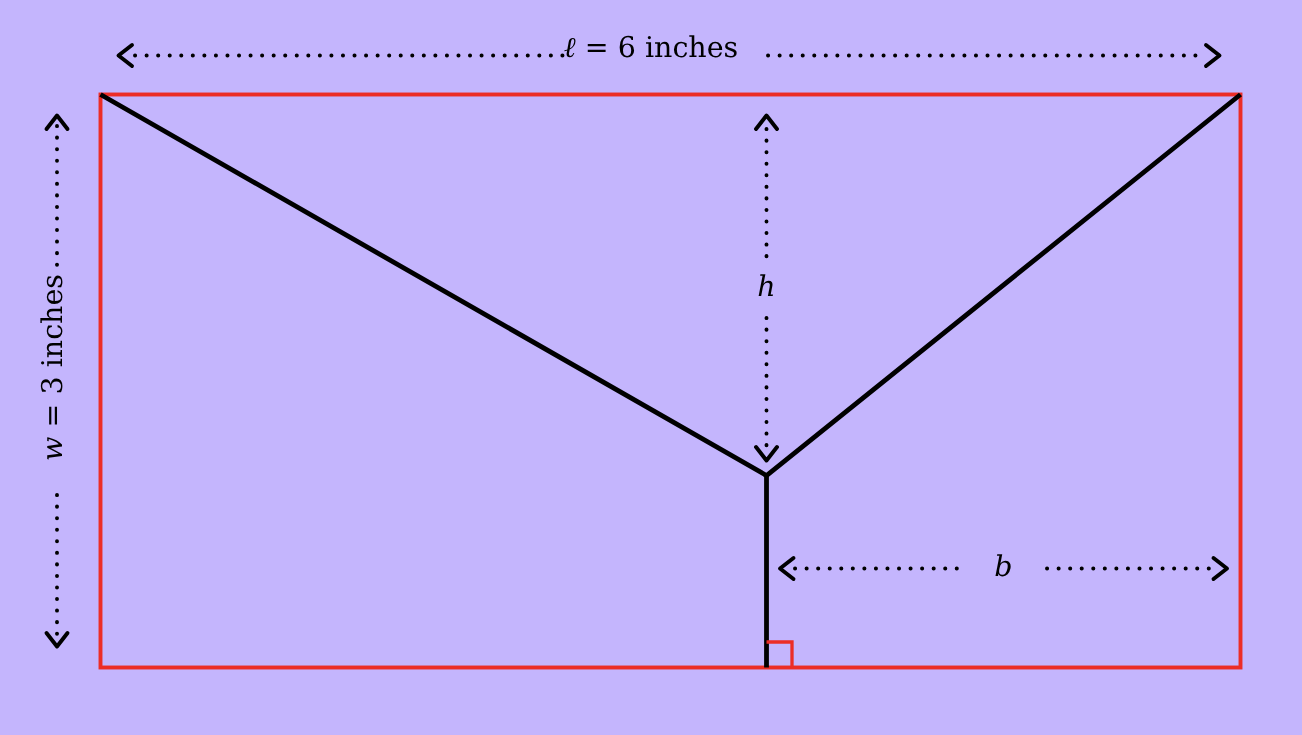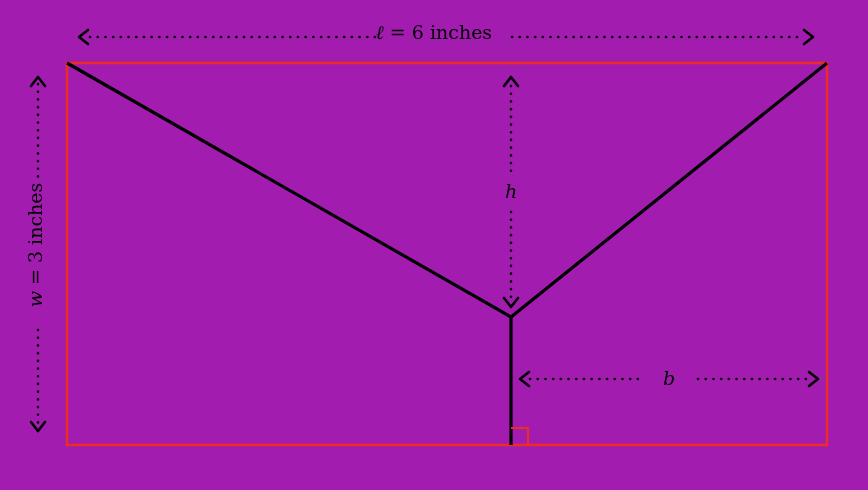--- a/index.html
+++ b/index.html
@@ -8,21 +8,21 @@
     padding: 0;
     background: #ffffff;
   }
   body {
     font-family: "DejaVu Serif", "Liberation Serif", serif;
   }
   #stage {
     position: relative;
     width: 868px;
     height: 490px;
-    background: #a21caf;
+    background: #c4b5fd;
     overflow: hidden;
   }
   #figure {
     position: absolute;
     left: 0;
     top: 0;
     width: 868px;
     height: 490px;
   }
   .math-label {

